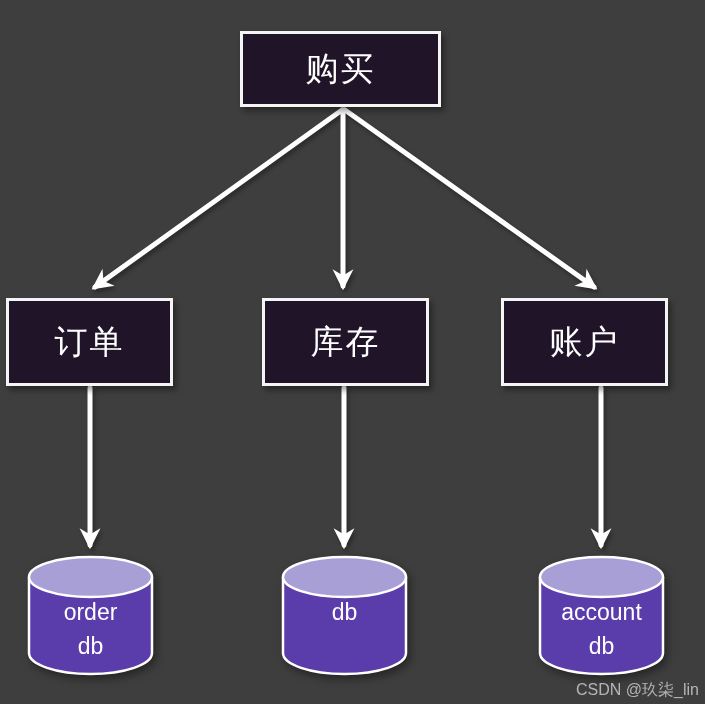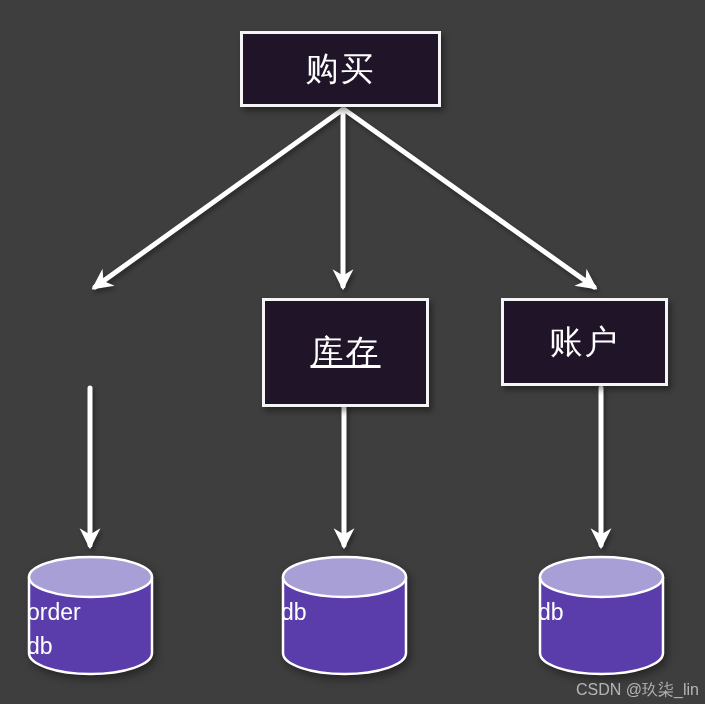--- a/index.html
+++ b/index.html
@@ -35,39 +35,39 @@
     box-shadow: 3px 4px 6px rgba(0,0,0,0.4);
     display: flex;
     align-items: center;
     justify-content: center;
     color: #ffffff;
     font-size: 33px;
     letter-spacing: 2px;
   }
   .node-purchase { left: 240px; top: 31px;  width: 201px; height: 76px; }
   .node-order    { left: 6px;   top: 298px; width: 167px; height: 88px; }
-  .node-storage  { left: 262px; top: 298px; width: 167px; height: 109px; text-decoration: underline; }
+  .node-storage  { left: 262px; top: 298px; width: 167px; height: 88px; }
   .node-account  { left: 501px; top: 298px; width: 167px; height: 88px; }
   
   .cylinder {
     position: absolute;
     width: 127px;
     height: 123px;
     filter: drop-shadow(3px 4px 4px rgba(0,0,0,0.4));
   }
   .cyl-order   { left: 27px;  top: 555px; }
   .cyl-storage { left: 281px; top: 555px; }
   .cyl-account { left: 538px; top: 555px; }
   .cylinder svg { position: absolute; left: 0; top: 0; }
   .cyl-body { fill: #5a3cab; stroke: #ffffff; stroke-width: 2.5; }
   .cyl-top  { fill: #a89fd6; stroke: #ffffff; stroke-width: 2.5; }
   .db-label {
     position: absolute;
     left: 0; right: 0; top: 40px;
-    text-align: left;
+    text-align: center;
     color: #ffffff;
     font-size: 23px;
     line-height: 34px;
   }
   .db-label span { display: block; }
   
   .watermark {
     position: absolute;
     right: 6px;
     bottom: 3px;
@@ -91,20 +91,23 @@
     <line class="arrow-line" x1="343" y1="110" x2="343" y2="286" marker-end="url(#arrowhead)"></line>
     <line class="arrow-line" x1="345" y1="110" x2="594" y2="287" marker-end="url(#arrowhead)"></line>
     <line class="arrow-line" x1="90" y1="388" x2="90" y2="545" marker-end="url(#arrowhead)"></line>
     <line class="arrow-line" x1="344" y1="388" x2="344" y2="545" marker-end="url(#arrowhead)"></line>
     <line class="arrow-line" x1="601" y1="388" x2="601" y2="545" marker-end="url(#arrowhead)"></line>
   </svg>
 
   <div class="node node-purchase">
     <span>购买</span>
   </div>
+  <div class="node node-order">
+    <span>订单</span>
+  </div>
   <div class="node node-storage">
     <span>库存</span>
   </div>
   <div class="node node-account">
     <span>账户</span>
   </div>
 
   <div class="cylinder cyl-order">
     <svg width="127" height="123" viewBox="0 0 127 123" xmlns="http://www.w3.org/2000/svg">
       <path class="cyl-body" d="M2,22 V98 A61.5,21 0 0 0 125,98 V22"></path>
@@ -125,19 +128,20 @@
       <span>db</span>
     </div>
   </div>
 
   <div class="cylinder cyl-account">
     <svg width="127" height="123" viewBox="0 0 127 123" xmlns="http://www.w3.org/2000/svg">
       <path class="cyl-body" d="M2,22 V98 A61.5,21 0 0 0 125,98 V22"></path>
       <ellipse class="cyl-top" cx="63.5" cy="22" rx="61.5" ry="20"></ellipse>
     </svg>
     <div class="db-label">
+      <span>account</span>
       <span>db</span>
     </div>
   </div>
 
   <div class="watermark">CSDN @玖柒_lin</div>
 
 </div>
 
 </body></html>

